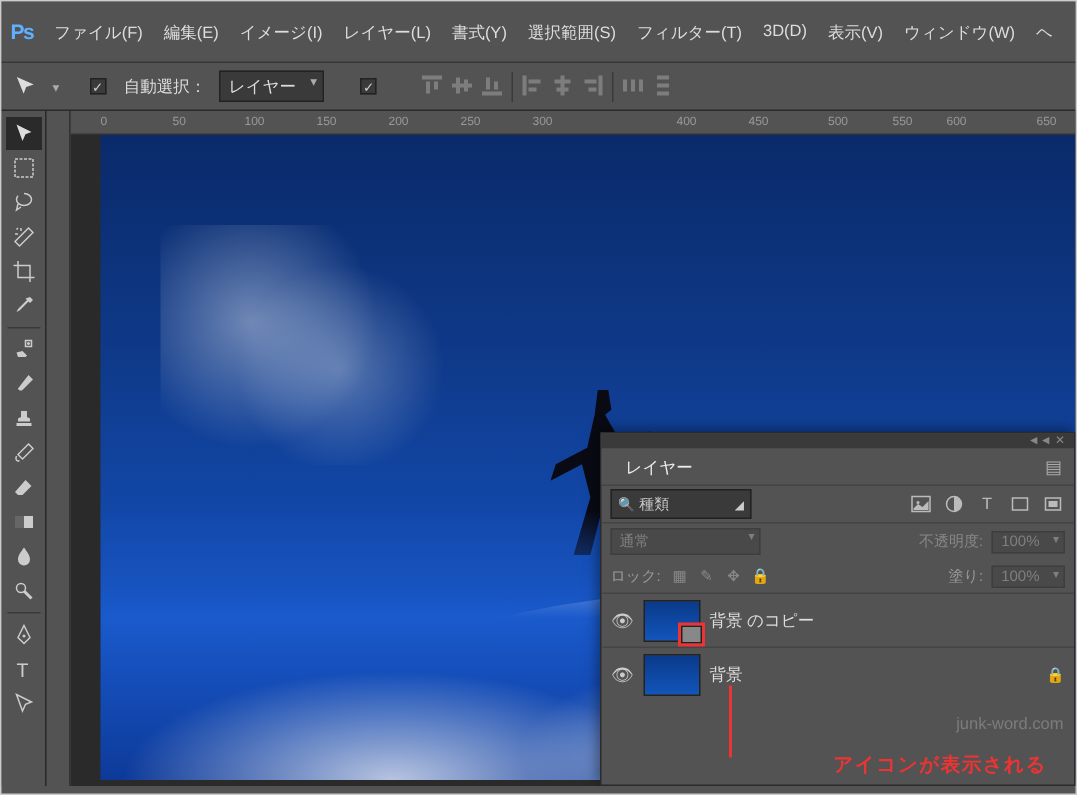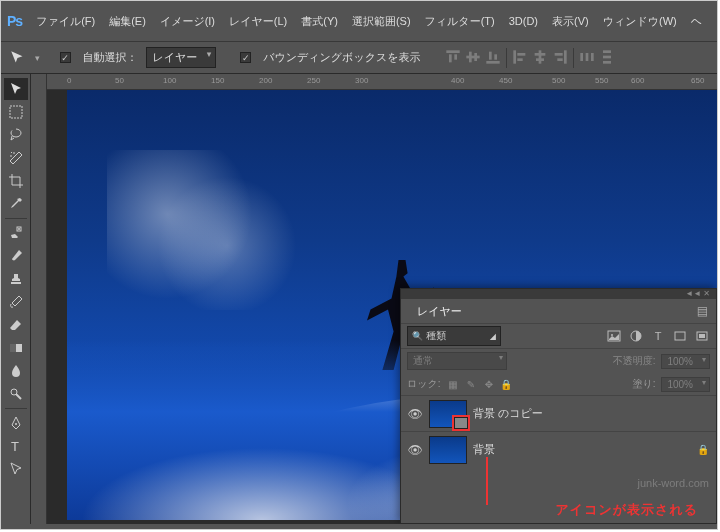--- a/index.html
+++ b/index.html
@@ -89,21 +89,20 @@
           <path d="M2 2l4 10 1.5-4L12 6.5z" fill="#ddd"></path>
         </svg>
       </span>
   <span style="color:#aaa;font-size:9px">▾</span>
   <span style="width:4px"></span>
   <span class="chk">✓</span>
   <span>自動選択：</span>
   <span class="dd">レイヤー</span>
   <span style="width:8px"></span>
   <span class="chk">✓</span>
-  <span>バウンディングボックスを表示</span>
   <div class="align-group">
    <div class="align-btn">
           <svg viewBox="0 0 12 12">
             <rect x="1" y="1" width="10" height="2" fill="#ccc"></rect>
             <rect x="3" y="4" width="2" height="6" fill="#ccc"></rect>
             <rect x="7" y="4" width="2" height="4" fill="#ccc"></rect>
           </svg>
         </div>
    <div class="align-btn">
           <svg viewBox="0 0 12 12">

